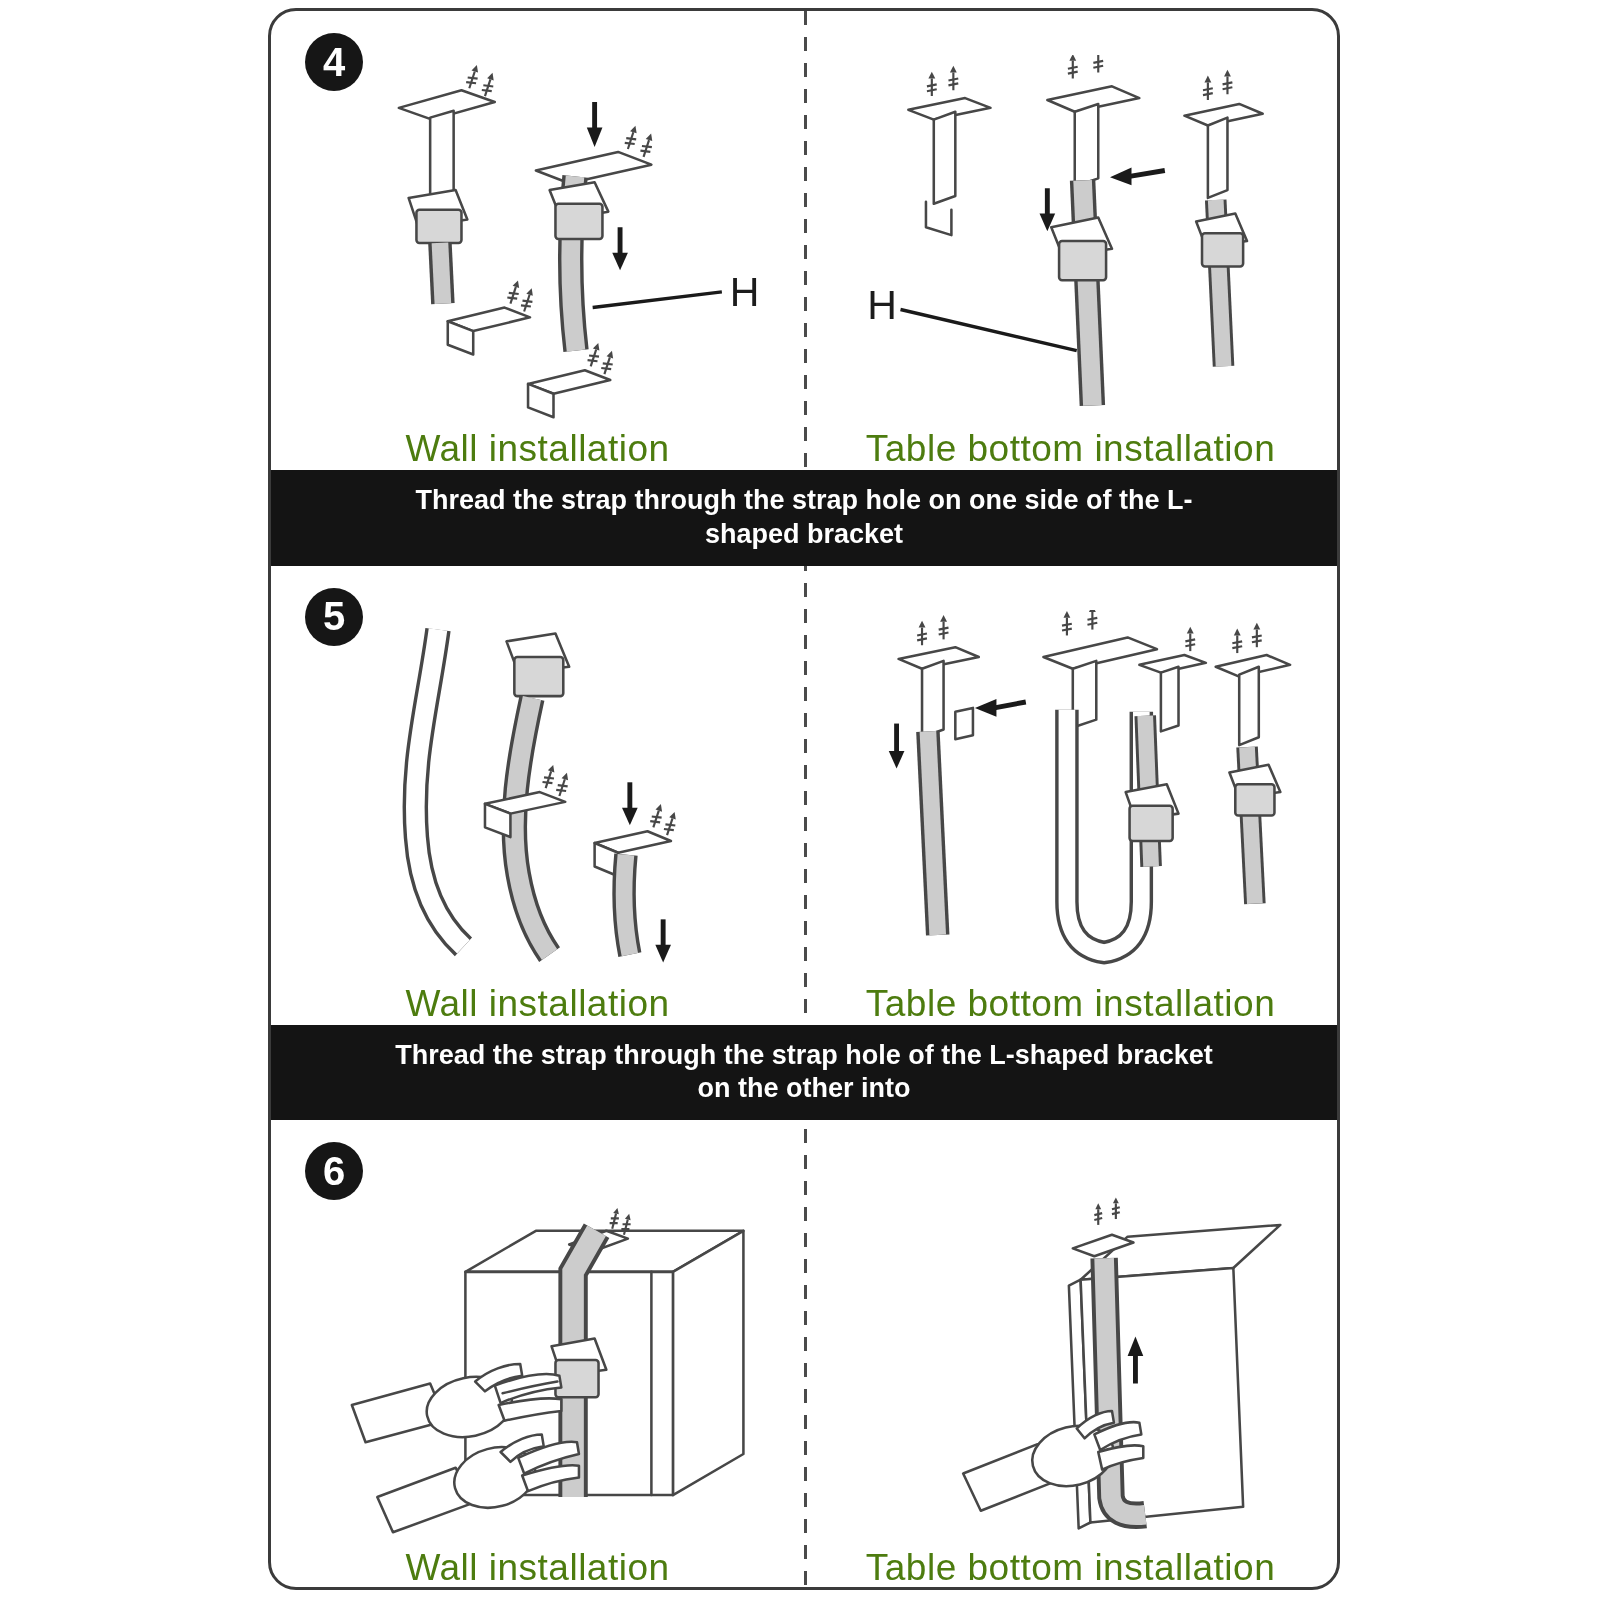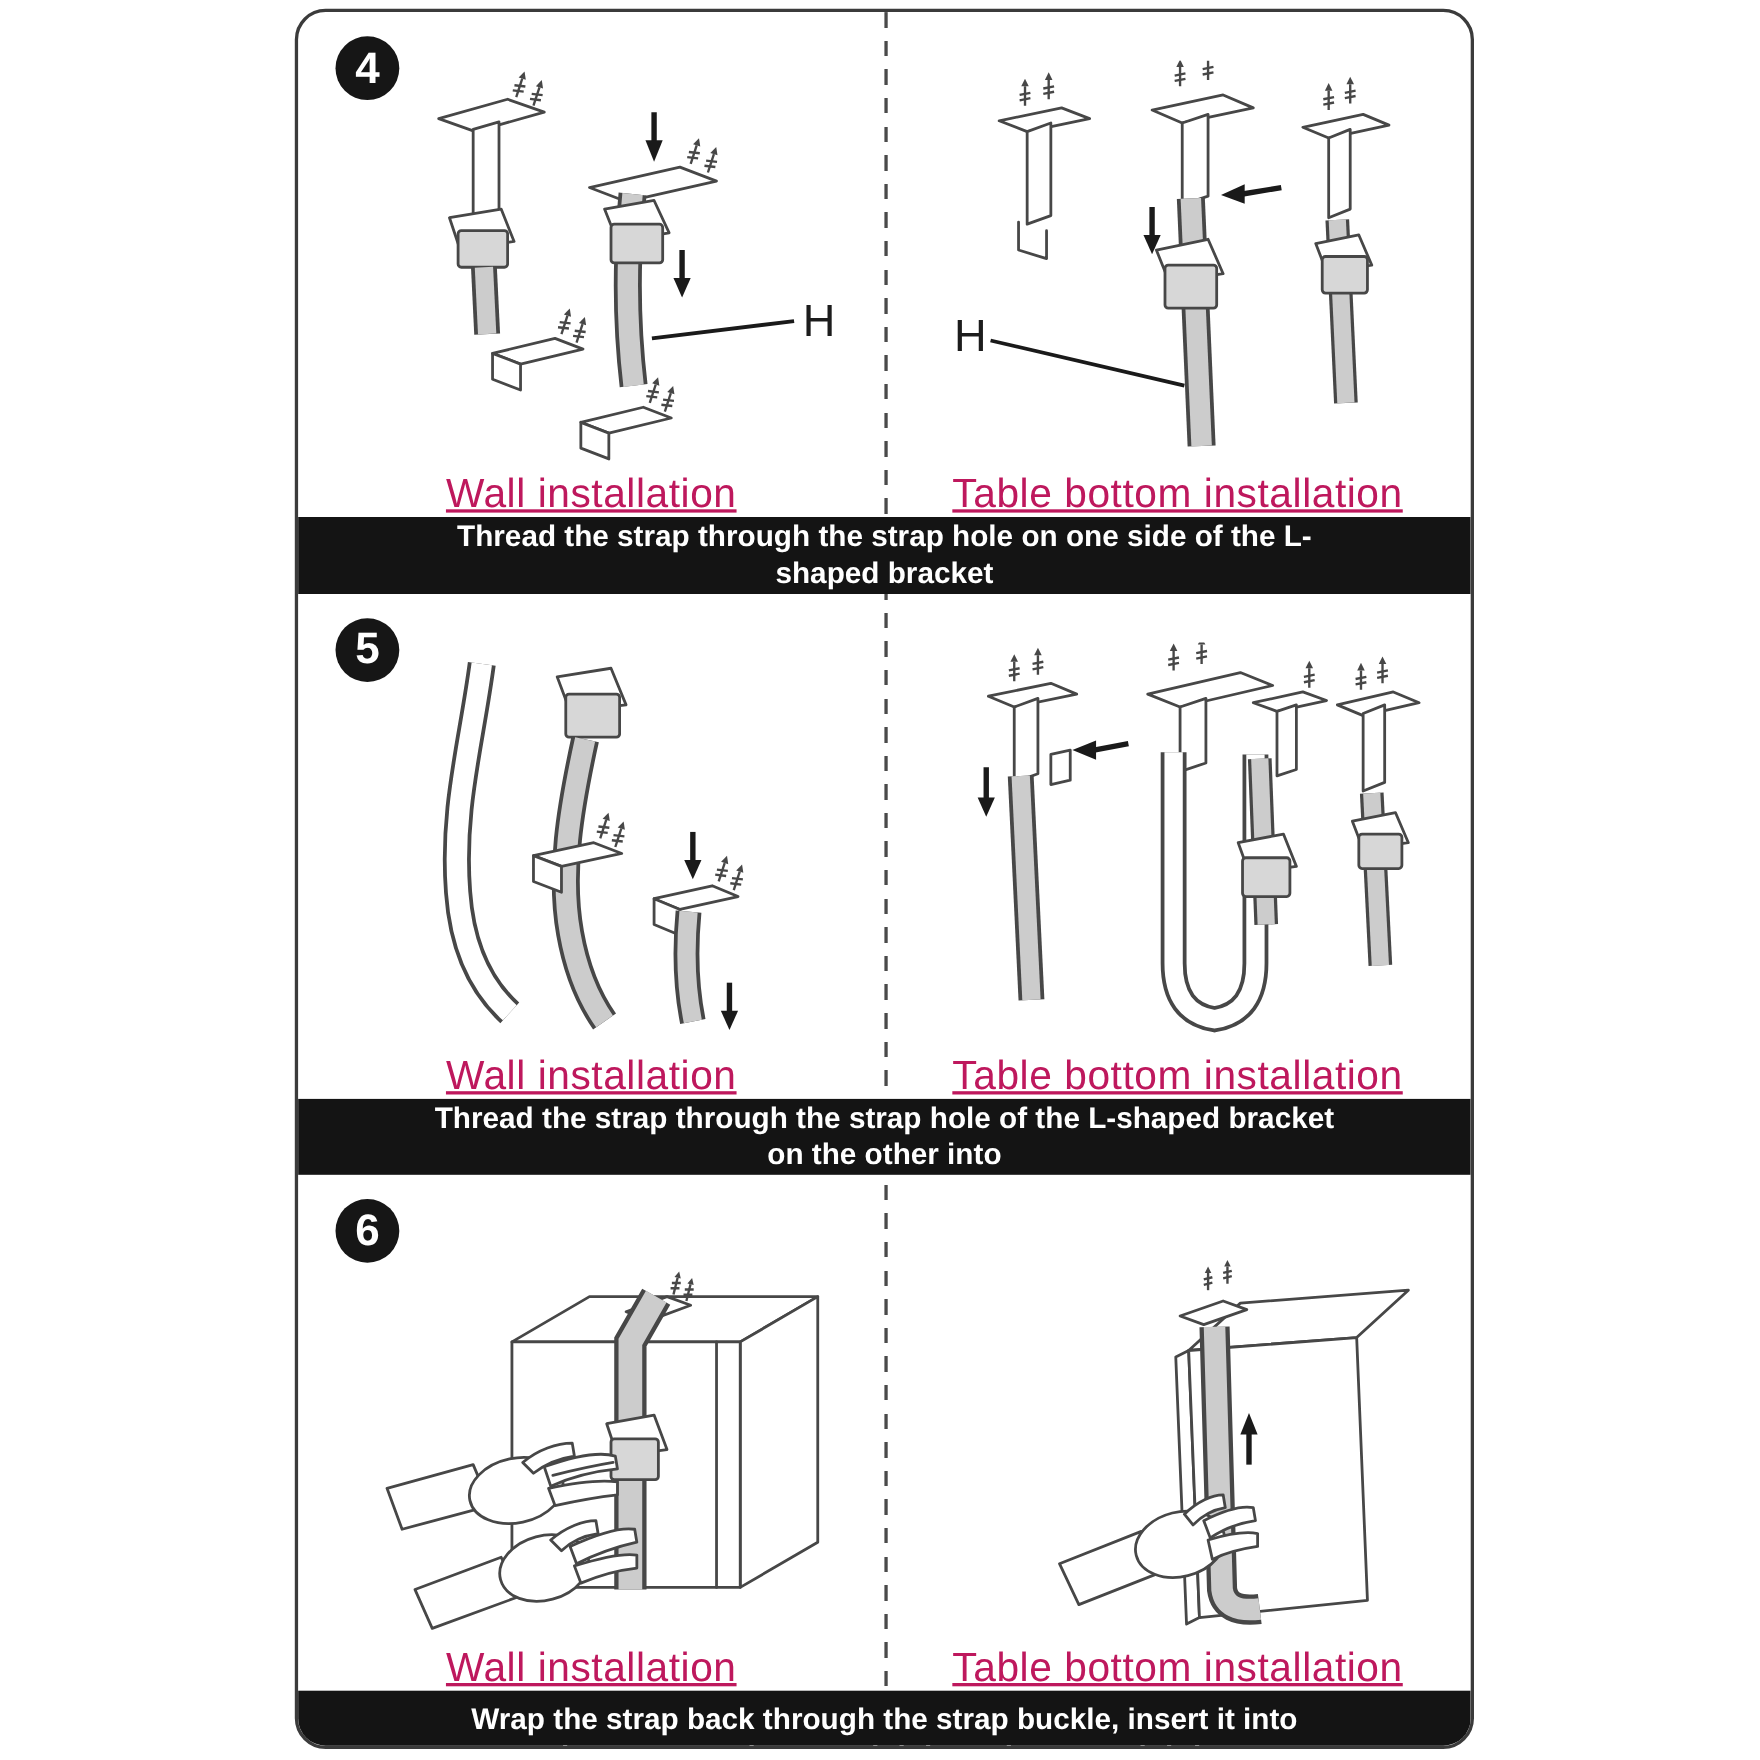--- a/index.html
+++ b/index.html
@@ -20,28 +20,27 @@
     position:absolute;left:34px;top:22px;width:58px;height:58px;border-radius:50%;
     background:#161616;color:#fff;display:flex;align-items:center;justify-content:center;
     font-size:40px;font-weight:bold;z-index:3;
   }
   figure.half{
     flex:0 0 50%;margin:0;display:flex;flex-direction:column;align-items:center;
     justify-content:flex-end;box-sizing:border-box;
   }
   figure.half svg{width:96%;height:372px;}
   figcaption{
-    font-size:37px;color:#be185d;text-align:center;margin-top:2px;line-height:1.1;
+    font-size:37px;color:#4d7c0f;text-align:center;margin-top:2px;line-height:1.1;
     letter-spacing:0.5px;
-    text-decoration:underline;
   }
   .banner{
     position:relative;z-index:2;background:#141414;color:#ffffff;
     display:flex;align-items:center;justify-content:center;text-align:center;
-    font-weight:bold;font-size:27px;line-height:1.25;padding:1px 110px;box-sizing:border-box;
+    font-weight:bold;font-size:27px;line-height:1.25;padding:14px 110px;box-sizing:border-box;
   }
   .banner6{padding:10px 150px;}
   
   svg .ln{fill:none;stroke:#474747;stroke-width:2.6;stroke-linecap:round;stroke-linejoin:round;}
   svg .wh{fill:#ffffff;stroke:#474747;stroke-width:2.6;stroke-linejoin:round;}
   svg .bkl{fill:#d7d7d7;stroke:#474747;stroke-width:2.6;stroke-linejoin:round;}
   svg .sd{fill:none;stroke:#474747;stroke-linecap:butt;}
   svg .sg{fill:none;stroke:#cccccc;stroke-linecap:butt;}
   svg .sw{fill:none;stroke:#ffffff;stroke-linecap:butt;}
   svg .ar{fill:#1a1a1a;stroke:none;}

